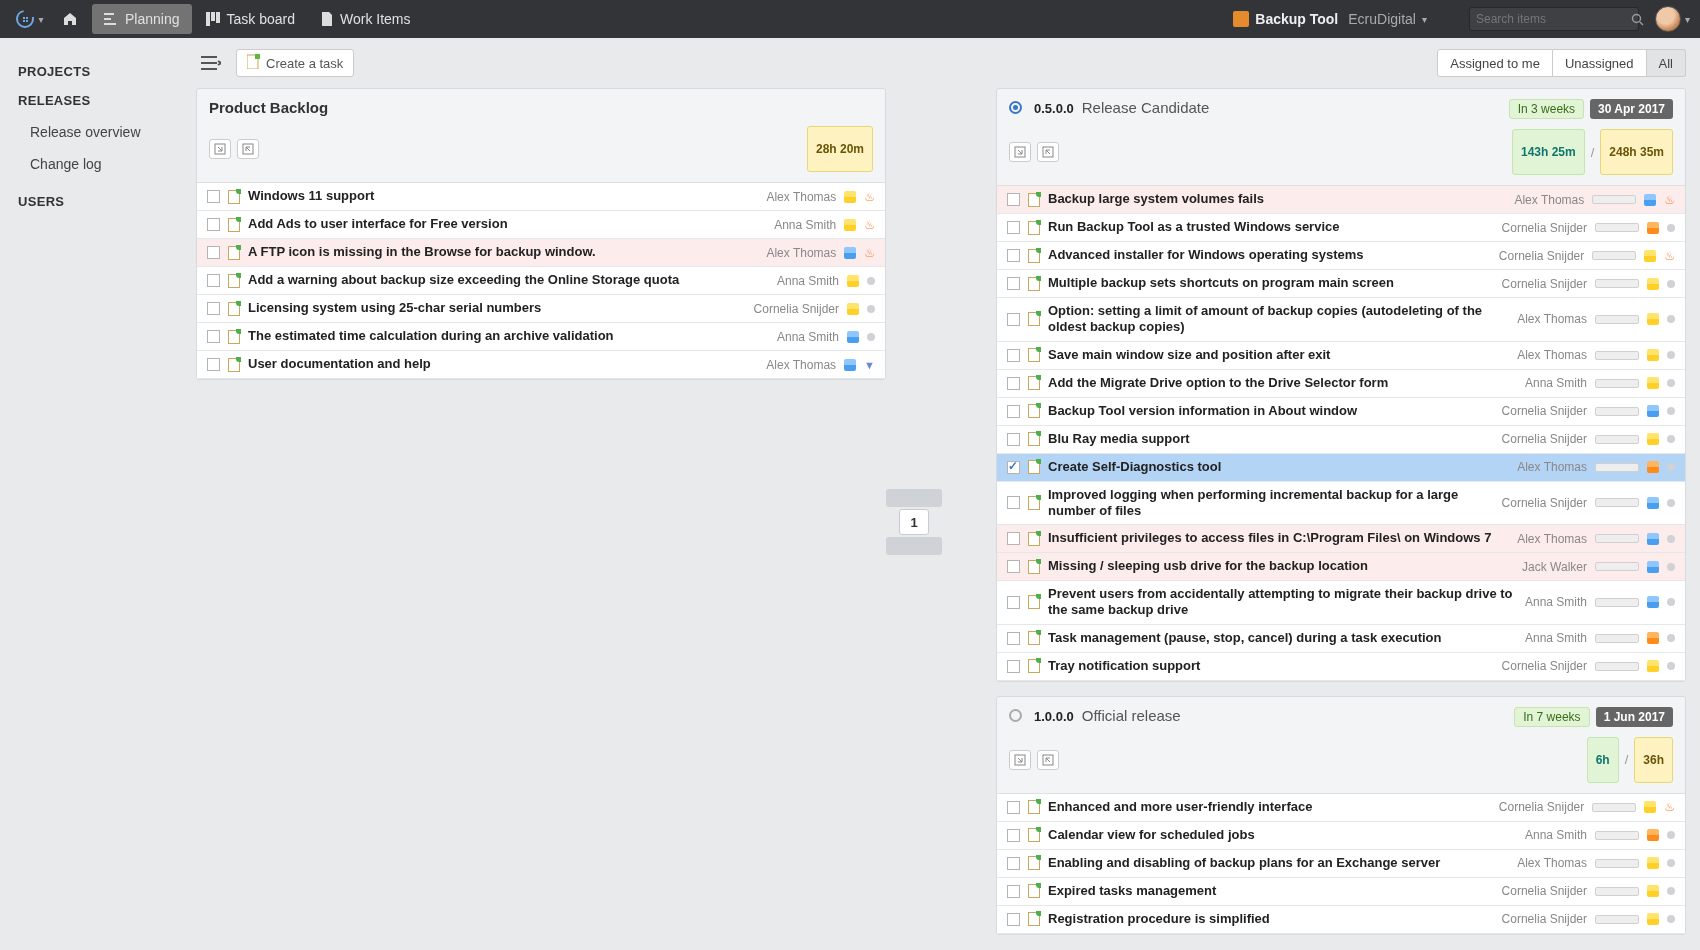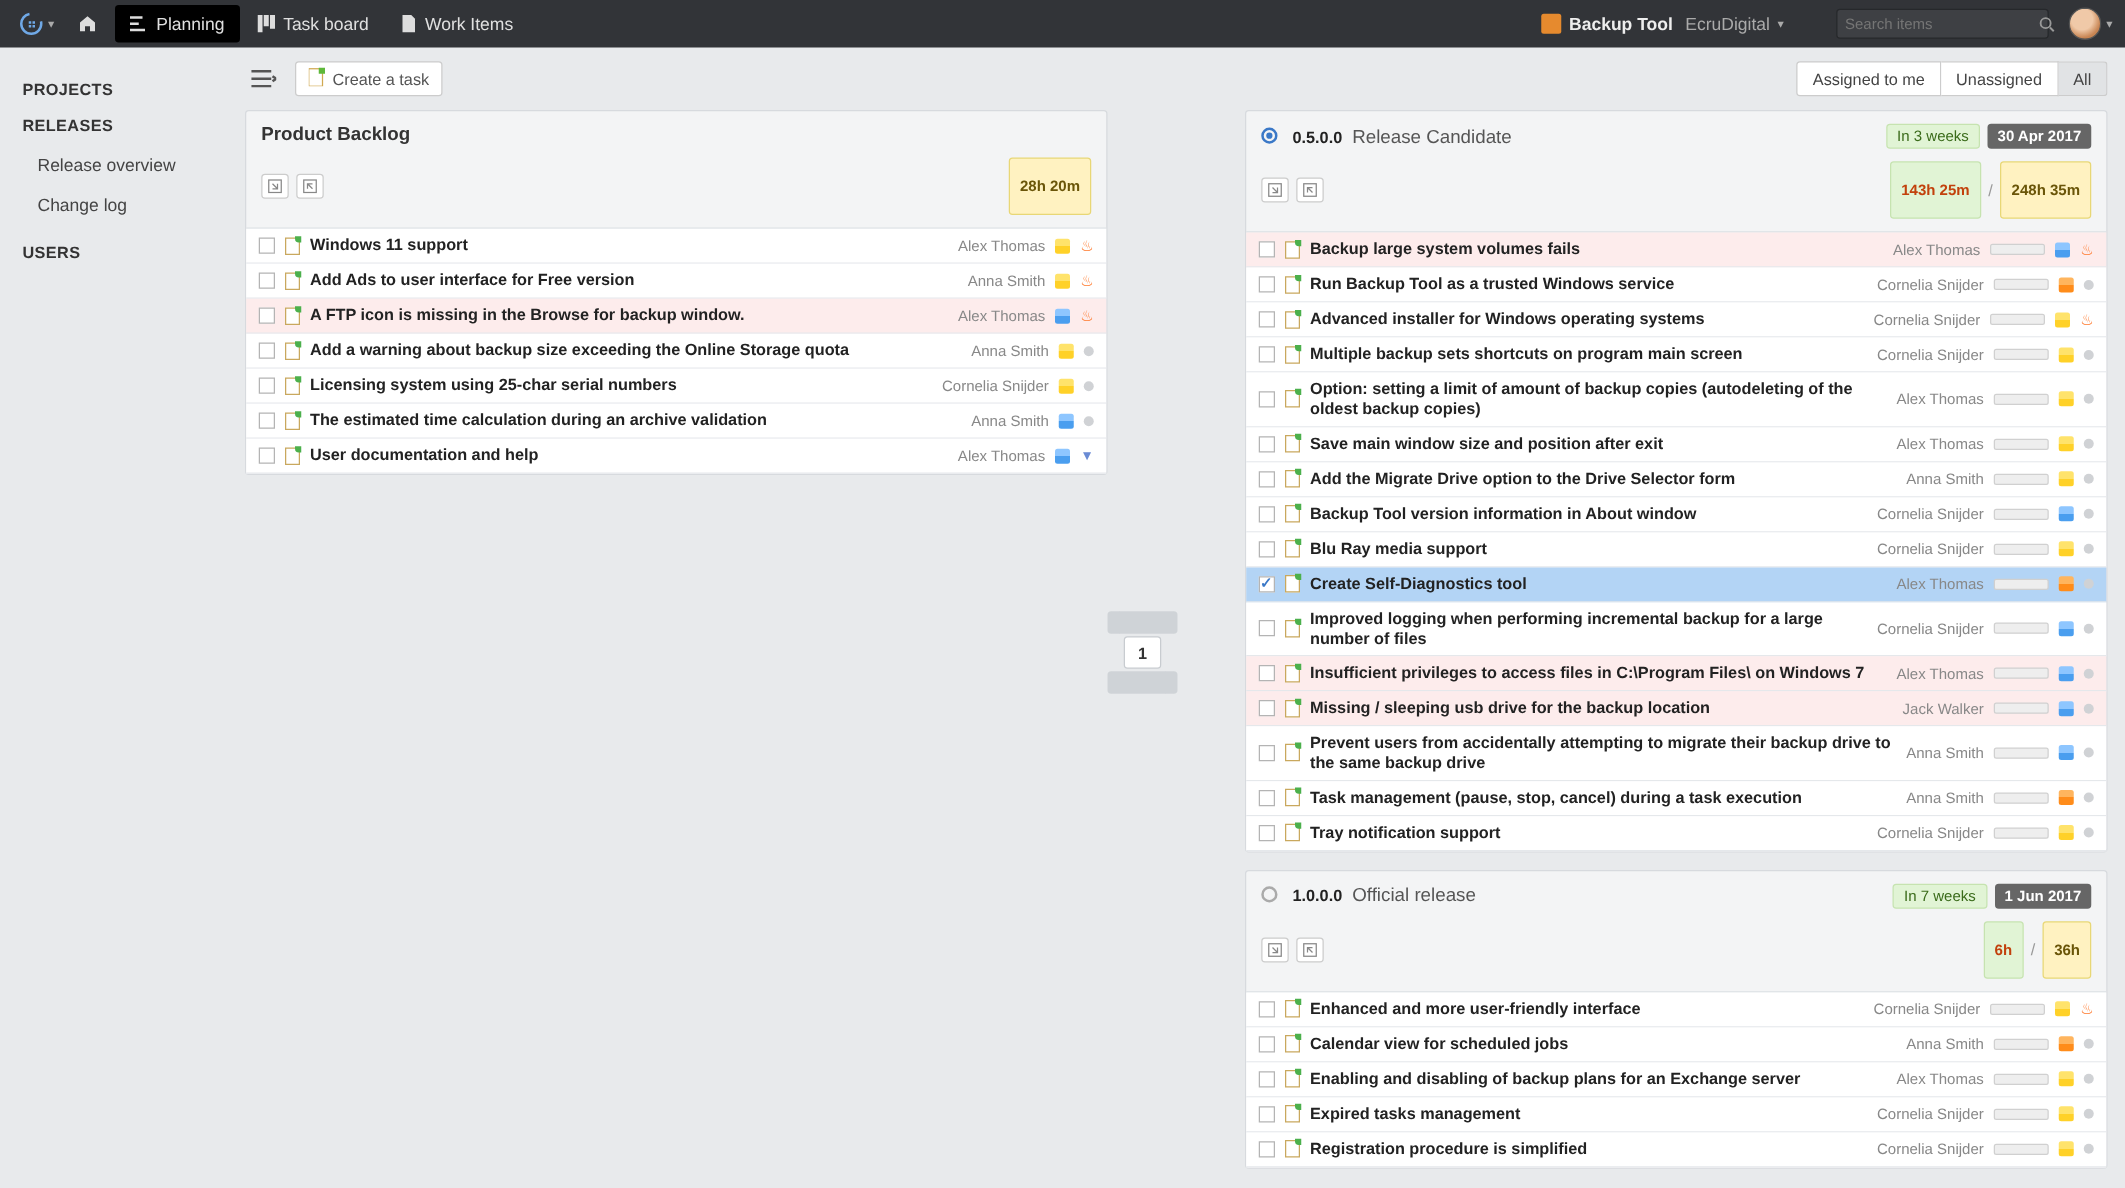--- a/index.html
+++ b/index.html
@@ -2,21 +2,21 @@
 <html><head>
 <meta charset="utf-8">
 <style>
 * { margin: 0; padding: 0; box-sizing: border-box; font-family: -apple-system, "Segoe UI", Arial, sans-serif; }
 body { width: 1700px; height: 950px; background: #e8eaec; overflow: hidden; font-size: 13px; color: #333; }
 
 
 .topbar { height: 38px; background: #323438; display: flex; align-items: center; padding: 0 10px; color: #ccc; gap: 2px; }
 .topbar .logo-btn { width: 38px; height: 30px; display: flex; align-items: center; justify-content: center; cursor: pointer; border-radius: 3px; }
 .topbar .nav-btn { height: 30px; padding: 0 12px; display: flex; align-items: center; gap: 7px; cursor: pointer; border-radius: 3px; color: #e0e0e0; font-size: 14px; }
-.topbar .nav-btn.active { background: #000000; }
+.topbar .nav-btn.active { background: #737373; }
 .topbar .spacer { flex: 1; }
 .topbar .workspace { display: flex; align-items: center; gap: 6px; margin-right: 12px; font-size: 14px; }
 .topbar .workspace .orange { width: 16px; height: 16px; background: #e68a2e; border-radius: 2px; }
 .topbar .workspace .ws-name { font-weight: 600; color: #eee; }
 .topbar .workspace .ws-org { color: #aaa; margin-left: 4px; }
 .topbar .search { width: 170px; height: 24px; background: #3e4044; border: 1px solid #26282b; border-radius: 3px; display: flex; align-items: center; padding: 0 6px; margin-right: 14px; margin-left: 28px; }
 .topbar .search input { flex: 1; background: transparent; border: none; color: #ccc; outline: none; font-size: 12px; }
 .topbar .avatar { width: 26px; height: 26px; border-radius: 50%; background: radial-gradient(circle at 40% 35%, #f0c9a8 40%, #c78452 70%); border: 1px solid #555; margin-right: 2px; }
 
 .icon { display: inline-flex; }
@@ -49,37 +49,37 @@
 
 .transfer { display: flex; flex-direction: column; align-items: center; gap: 2px; }
 .transfer .arrow { width: 56px; height: 18px; border-radius: 3px; background: #cfd3d7; position: relative; cursor: pointer; }
 .transfer .arrow.left::before { content: ""; position: absolute; left: -8px; top: 0; border: 9px solid transparent; border-right-color: #cfd3d7; }
 .transfer .arrow.right::before { content: ""; position: absolute; right: -8px; top: 0; border: 9px solid transparent; border-left-color: #cfd3d7; }
 .transfer .count { width: 30px; height: 26px; background: #fff; border: 1px solid #c8ccd0; border-radius: 3px; display: flex; align-items: center; justify-content: center; font-weight: 600; }
 
 
 .panel { background: #f3f4f5; border: 1px solid #d7dade; border-radius: 3px; margin-bottom: 14px; }
 .panel-header { padding: 10px 12px 6px; }
-.panel-header .title-row { display: flex; align-items: center; justify-content: space-between; }
+.panel-header .title-row { display: flex; justify-content: space-between; }
 .panel-header .title-row .titles { display: flex; align-items: baseline; gap: 8px; }
 .panel-header .radio { width: 13px; height: 13px; border: 2px solid #3a78c7; border-radius: 50%; display: inline-block; margin-right: 4px; position: relative; top: 1px; }
 .panel-header .radio.on::after { content: ""; width: 5px; height: 5px; background: #3a78c7; border-radius: 50%; position: absolute; left: 2px; top: 2px; }
 .panel-header .radio.off { border-color: #aaa; }
 .panel-header .ver { font-weight: 700; color: #222; }
 .panel-header .subtitle { color: #555; font-size: 15px; }
 .panel-header .time-badge { display: flex; gap: 6px; align-items: center; }
 .panel-header .badge-green { background: #e1f4d5; color: #3a6b1a; border: 1px solid #c6e3b0; padding: 2px 8px; border-radius: 3px; font-size: 12px; }
 .panel-header .badge-grey { background: #666; color: #fff; padding: 3px 8px; border-radius: 3px; font-size: 12px; font-weight: 600; }
 .panel-sub { padding: 4px 12px 10px; display: flex; align-items: center; justify-content: space-between; }
 .panel-sub .tray { display: flex; gap: 6px; }
 .panel-sub .tray-btn { width: 22px; height: 20px; border: 1px solid #ccc; background: #fff; border-radius: 3px; cursor: pointer; display: flex; align-items: center; justify-content: center; }
 .panel-sub .hours { display: flex; gap: 6px; align-items: center; }
 .panel-sub .hbox { padding: 15px 8px; border: 1px solid; border-radius: 3px; font-size: 12px; font-weight: 600; }
 .panel-sub .hbox.spent { background: #fff2c1; border-color: #e8d776; color: #6a5508; }
-.panel-sub .hbox.spent-green { background: #e1f4d5; border-color: #c6e3b0; color: #c2410c; }
+.panel-sub .hbox.spent-green { background: #e1f4d5; border-color: #c6e3b0; color: #0f766e; }
 .panel-sub .sep { color: #999; }
 
 
 .items { border-top: 1px solid #dcdfe3; }
 .item { display: flex; align-items: center; padding: 5px 10px; background: #fff; border-bottom: 1px solid #e5e8eb; min-height: 28px; gap: 8px; }
 .item.variant-bug { background: #fdecec; }
 .item.selected { background: #b3d4f5; justify-content: center; }
 .item .cb { width: 13px; height: 13px; border: 1px solid #b4b4b4; background: #fff; flex-shrink: 0; cursor: pointer; position: relative; }
 .item .cb.on { background: #fff; }
 .item .cb.on::after { content: "✓"; position: absolute; left: 0; top: -3px; font-size: 12px; color: #3a78c7; font-weight: 700; }

